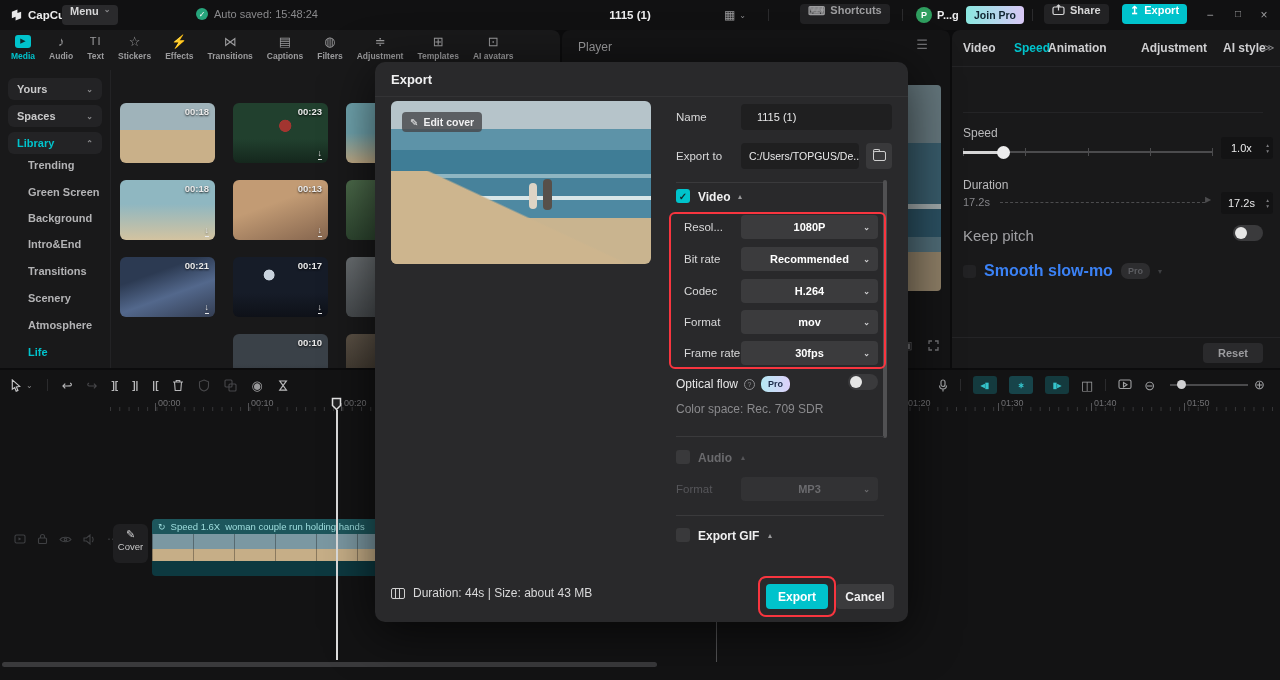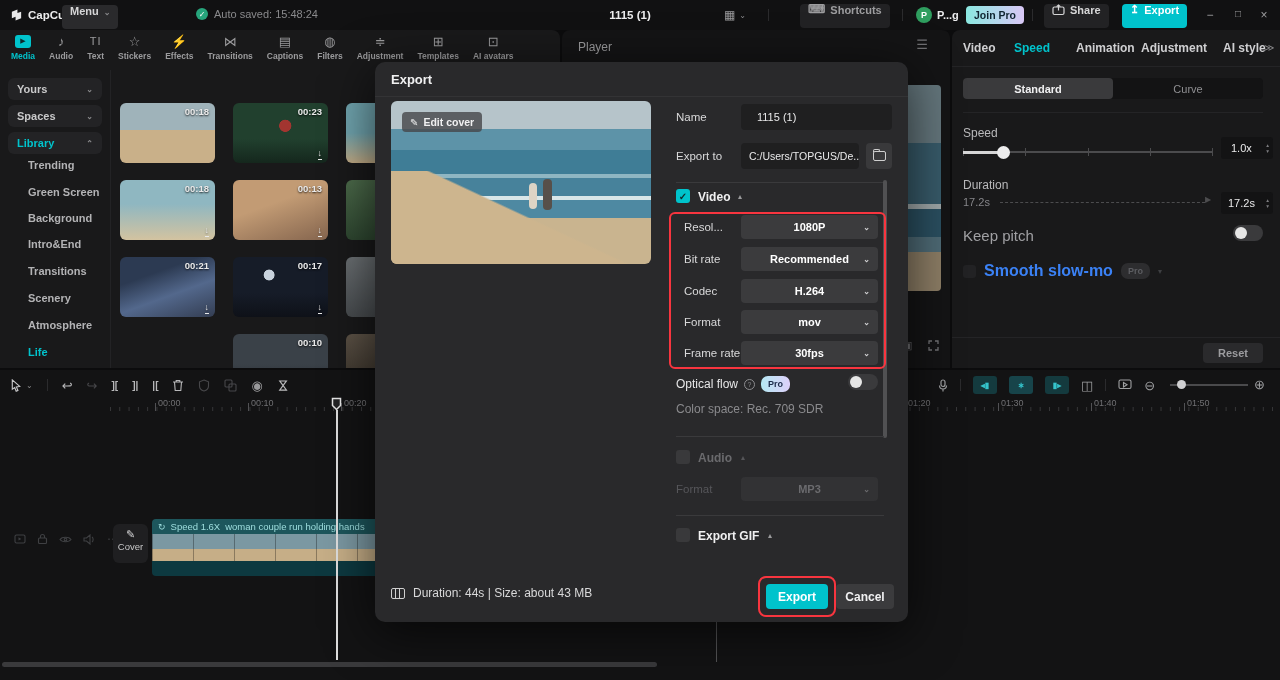--- a/index.html
+++ b/index.html
@@ -9,21 +9,21 @@
   *{box-sizing:border-box;margin:0;padding:0}
   body{width:1280px;height:680px;background:var(--bg);font-family:"Liberation Sans",sans-serif;overflow:hidden}
   #app{position:relative;width:1280px;height:680px;background:var(--bg)}
   .ab{position:absolute}
   .fx{display:flex;align-items:center}
   .b{font-weight:bold}
   .ic{line-height:1;display:inline-block}
   svg{display:block}
   
   .titlebar{left:0;top:0;width:1280px;height:30px;background:#111112}
-  .pillbtn{background:#2a2a2c;border-radius:4px;height:20px;padding:12px 8px;font-size:11px;color:#d6d6d7;font-weight:bold;display:flex;align-items:flex-end;gap:5px}
+  .pillbtn{background:#2a2a2c;border-radius:4px;height:20px;padding:0 8px;font-size:11px;color:#d6d6d7;font-weight:bold;display:flex;align-items:flex-start;gap:5px}
   .winbtn{color:#9b9b9d;font-size:12px;width:22px;text-align:center}
   
   .toolitem{display:flex;flex-direction:column;align-items:center;gap:2px;padding:0 7px;color:#9b9b9d}
   .toolitem .tlab{font-size:8.5px;font-weight:bold}
   .toolitem .tic{font-size:13px;height:15px;display:flex;align-items:center}
   .toolitem.on{color:var(--teal)}
   .mediaicbox{width:16px;height:13px;background:var(--teal);border-radius:3px;color:#0e2a2c;font-size:7px;display:flex;align-items:center;justify-content:center}
   
   .sgroup{left:8px;width:94px;height:22px;background:var(--card);border-radius:6px;padding:0 9px;display:flex;align-items:center;justify-content:space-between;font-size:11px;font-weight:bold;color:#c9c9ca}
   .sitem{left:28px;font-size:11px;font-weight:bold;color:#b3b3b5}
@@ -242,30 +242,26 @@
     <span class="ab" style="left:366px;top:310px">
         <svg width="11" height="11" viewBox="0 0 11 11" fill="none" stroke="#717174" stroke-width="1.3">
           <path d="M1 4V1h3M7 1h3v3M10 7v3H7M4 10H1V7"></path>
         </svg>
       </span>
   </div>
 
   <div class="ab" style="left:952px;top:30px;width:328px;height:338px;background:var(--panel);border-radius:8px 0 0 0;overflow:hidden">
     <span class="ab rtab" style="left:11px;top:11px">Video</span>
     <span class="ab rtab" style="left:62px;top:11px;color:var(--teal)">Speed</span>
-    <span class="ab rtab" style="left:124px;top:11px">Animation</span>
+    <span class="ab rtab" style="left:96px;top:11px">Animation</span>
     <span class="ab rtab" style="left:189px;top:11px">Adjustment</span>
     <span class="ab rtab" style="left:271px;top:11px;width:50px;white-space:nowrap;overflow:hidden">AI style</span>
     <span class="ab" style="left:312px;top:12px;font-size:10px;color:#8a8a8c">≫</span>
     <div class="ab" style="left:0;top:36px;width:328px;height:1px;background:#242426"></div>
 
-    <div class="ab" style="left:11px;top:48px;width:300px;height:21px;background:#131314;border-radius:4px">
-      <div class="ab b" style="left:0;top:0;width:150px;height:21px;background:#3a3a3c;border-radius:4px;color:#f0f0f1;font-size:11px;display:flex;align-items:center;justify-content:center">Standard</div>
-      <div class="ab" style="left:150px;top:0;width:150px;height:21px;color:#8f8f92;font-size:11px;display:flex;align-items:center;justify-content:center">Curve</div>
-    </div>
     <div class="ab" style="left:11px;top:82px;width:300px;height:1px;background:#242426"></div>
 
     <span class="ab" style="left:11px;top:96px;font-size:12px;color:#b9b9bb">Speed</span>
 
     <div class="ab" style="left:11px;top:112px;width:250px;height:20px">
       <div class="ab" style="left:0;top:9px;width:250px;height:2px;background:#4b4b4d"></div>
       <div class="ab" style="left:0;top:6px;width:1px;height:8px;background:#4b4b4d"></div>
       <div class="ab" style="left:62px;top:6px;width:1px;height:8px;background:#4b4b4d"></div>
       <div class="ab" style="left:125px;top:6px;width:1px;height:8px;background:#4b4b4d"></div>
       <div class="ab" style="left:187px;top:6px;width:1px;height:8px;background:#4b4b4d"></div>

